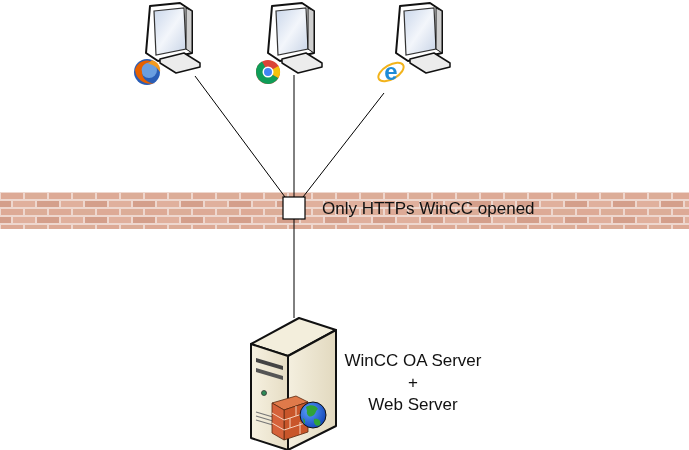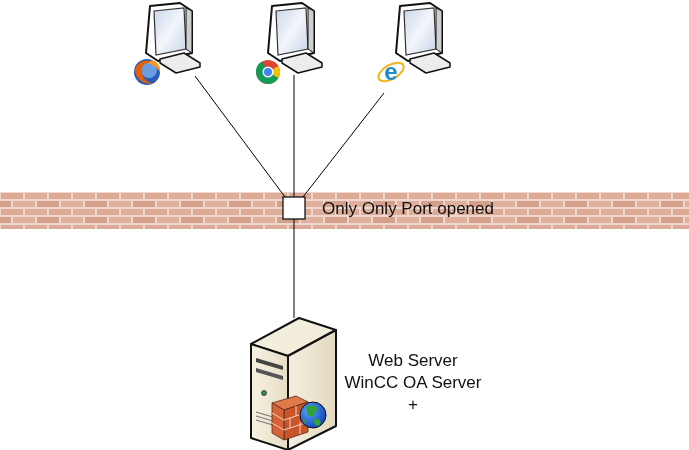--- a/index.html
+++ b/index.html
@@ -106,17 +106,17 @@
     </g>
     <g>
       <circle cx="313" cy="415" r="13" fill="url(#globeGrad)" stroke="#111" stroke-width="1"></circle>
       <path d="M306 407 C310 404 316 405 318 409 C315 411 316 415 312 416 C309 418 306 414 307 411 Z" fill="#2fa33a"></path>
       <path d="M314 419 C318 418 322 421 320 425 C317 427 313 425 314 419 Z" fill="#2fa33a"></path>
       <path d="M303 418 C305 419 306 422 304 424 Z" fill="#2fa33a"></path>
     </g>
   </g>
 </svg>
 
-<div class="label" id="port-label">Only Only Port opened</div>
+<div class="label" id="port-label">Only HTTPs WinCC opened</div>
 <div class="label" id="server-label">
+  <div>WinCC OA Server +</div>
   <div>Web Server</div>
-  <div>WinCC OA Server +</div>
 </div>
 
 </body></html>

